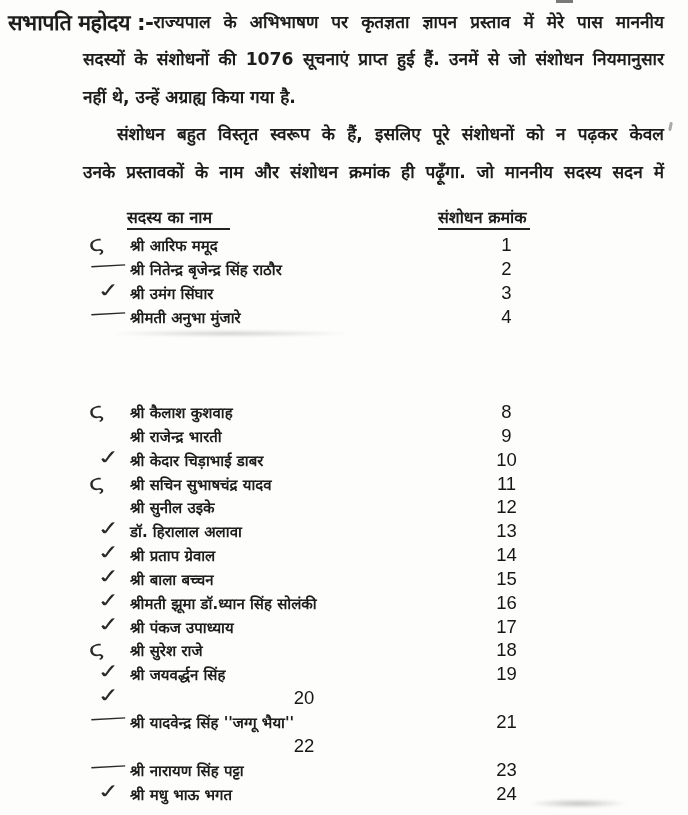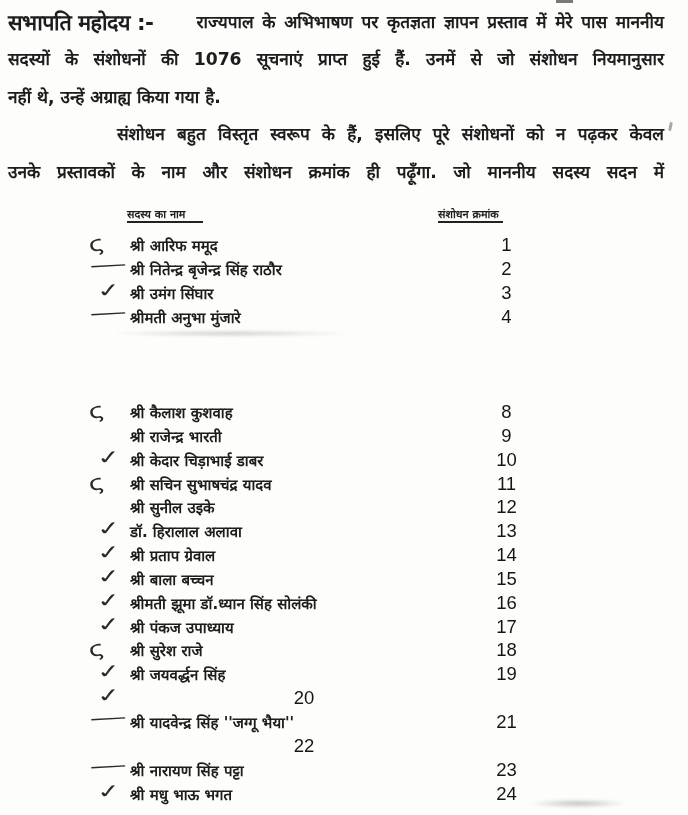--- a/index.html
+++ b/index.html
@@ -15,33 +15,33 @@
   
   .doc-text{
     position:absolute;left:8px;top:4px;width:656px;
   }
   .docline{
     height:37.4px;line-height:37.4px;
     font-size:17.2px;font-weight:700;
     white-space:nowrap;
   }
   .jl{ text-align:justify; text-align-last:justify; }
-  .ind-body{ }
+  .ind-body{ margin-left:75px; }
   .ind-first{ margin-left:109px; }
-  .l1{ display:flex;gap:43px; }
+  .l1{ display:flex; }
   .speaker{
     flex:0 0 auto;
     font-size:21.5px;font-weight:700;
     letter-spacing:-0.5px;
   }
   .l1text{ flex:1 1 auto; display:block; }
   
   .col-header{
     position:absolute;
-    font-size:11px;font-weight:700;
+    font-size:16px;font-weight:700;
     border-bottom:2px solid #222;
     white-space:nowrap;
   }
   .h-name{ left:127px; top:206px; padding-right:18px; }
   .h-num { left:438px; top:206px; padding-right:4px; }
   
   .rows{ position:absolute; left:85px; }
   .rows-a{ top:234px; }
   .rows-b{ top:401px; }
   .row{

